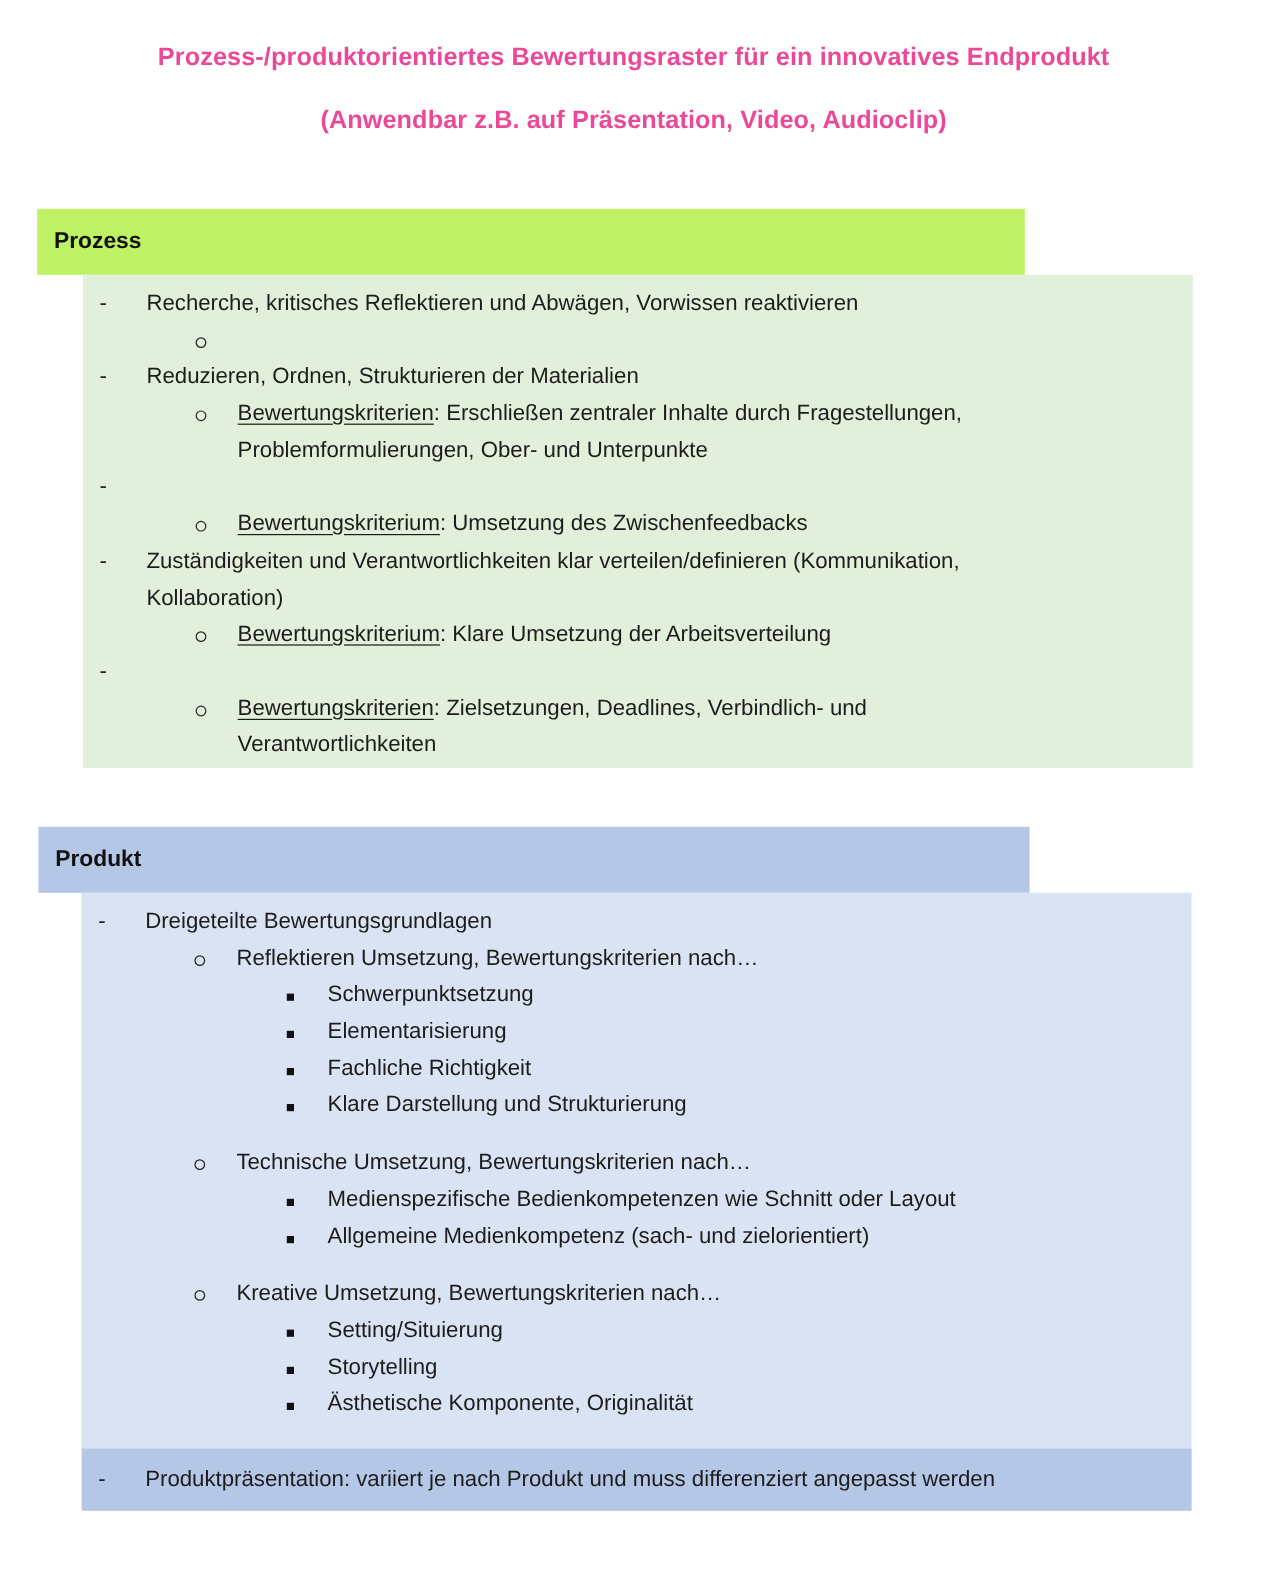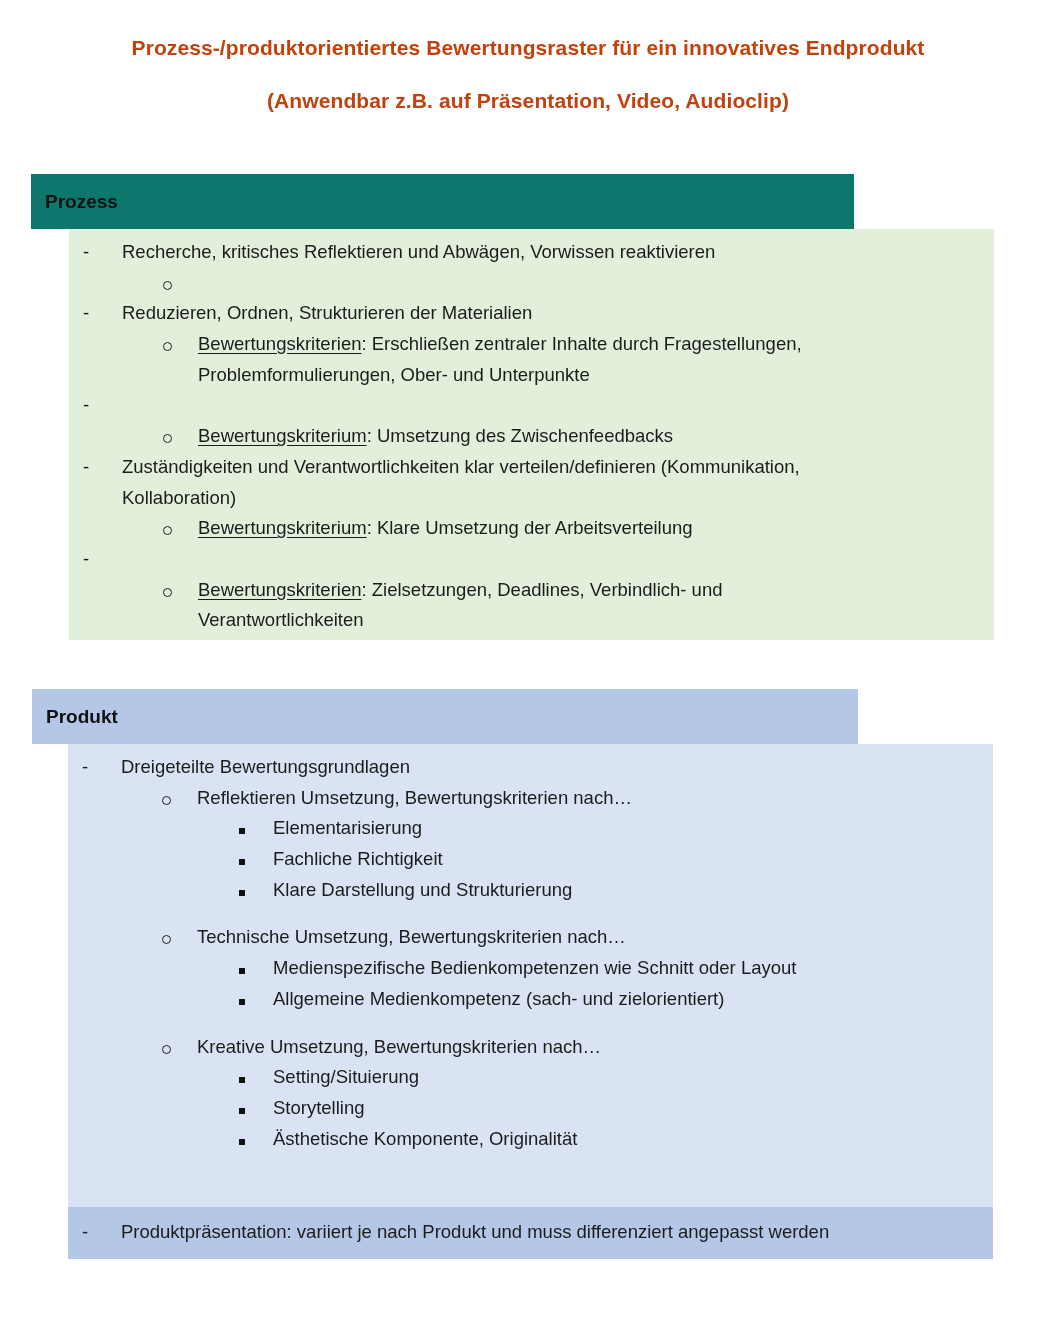--- a/index.html
+++ b/index.html
@@ -16,21 +16,21 @@
       color: #1a1a1a;
     }
     .title {
       position: absolute;
       left: 0;
       width: 1056px;
       text-align: center;
       font-weight: bold;
       font-size: 21px;
       letter-spacing: 0.1px;
-      color: #c2410c;
+      color: #ec4899;
     }
     #title1 { top: 36px; }
     #title2 { top: 89px; }
 
     .section-header {
       position: absolute;
       height: 55px;
       box-sizing: border-box;
       padding-left: 14px;
       line-height: 55px;
@@ -41,21 +41,21 @@
     .section-body {
       position: absolute;
       box-sizing: border-box;
       font-size: 18.5px;
       color: #1c1c1c;
     }
 
     
     #prozess-header {
       left: 31px; top: 174px; width: 823px;
-      background: #0f766e;
+      background: #bef264;
     }
     #prozess-body {
       left: 69px; top: 229px; width: 925px; height: 411px;
       background: #e2efda;
       padding-top: 8px;
     }
     
     #produkt-header {
       left: 32px; top: 689px; width: 826px;
       background: #b4c7e7;
@@ -186,20 +186,24 @@
     <span class="marker dash">-</span>
     <span class="text">Dreigeteilte Bewertungsgrundlagen</span>
   </div>
 
   <div class="line l2">
     <span class="marker"><span class="circle-bullet"></span></span>
     <span class="text">Reflektieren Umsetzung, Bewertungskriterien nach…</span>
   </div>
   <div class="line l3">
     <span class="marker"><span class="square-bullet"></span></span>
+    <span class="text">Schwerpunktsetzung</span>
+  </div>
+  <div class="line l3">
+    <span class="marker"><span class="square-bullet"></span></span>
     <span class="text">Elementarisierung</span>
   </div>
   <div class="line l3">
     <span class="marker"><span class="square-bullet"></span></span>
     <span class="text">Fachliche Richtigkeit</span>
   </div>
   <div class="line l3 gap-after">
     <span class="marker"><span class="square-bullet"></span></span>
     <span class="text">Klare Darstellung und Strukturierung</span>
   </div>

